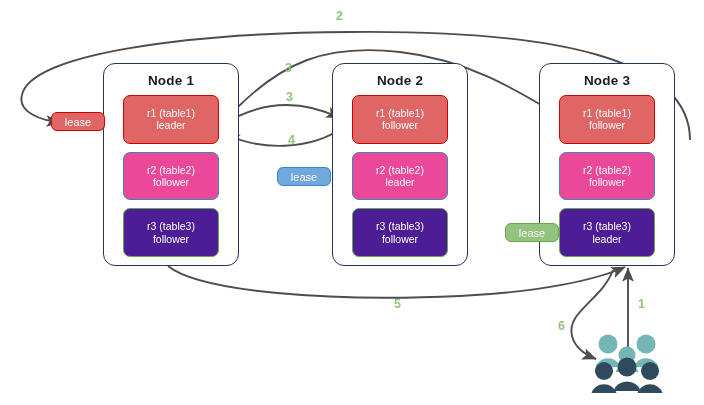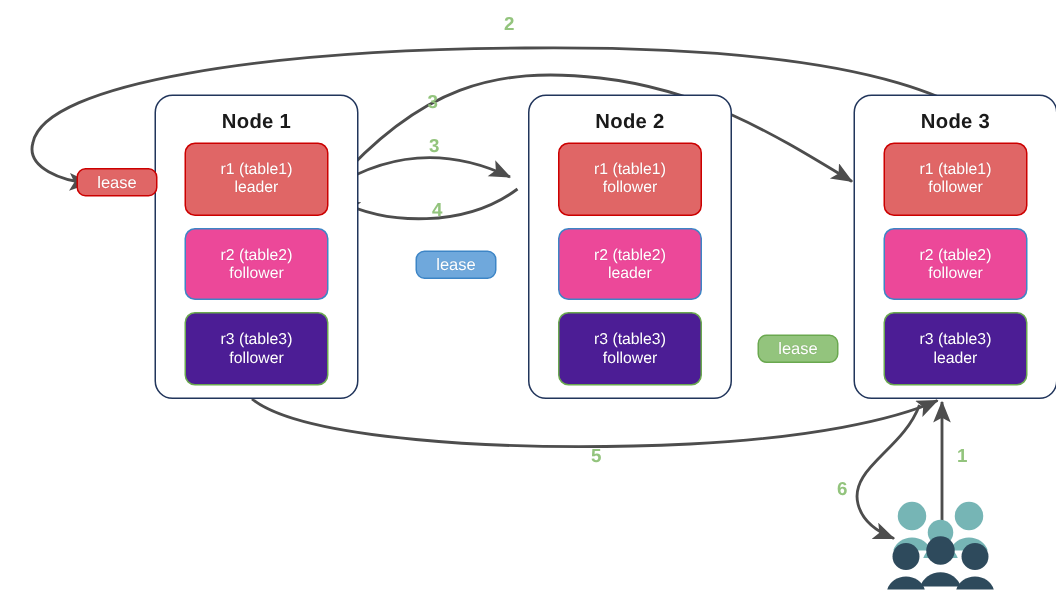--- a/index.html
+++ b/index.html
@@ -88,37 +88,37 @@
     <div class="replica r-blue">
       <span>r2 (table2)</span>
       <span>follower</span>
     </div>
     <div class="replica r-green">
       <span>r3 (table3)</span>
       <span>follower</span>
     </div>
   </div>
 
-  <div class="node-box" id="node-2" style="left:352px;top:63px;width:136px;height:203px;">
+  <div class="node-box" id="node-2" style="left:332px;top:63px;width:136px;height:203px;">
     <div class="node-title">Node 2</div>
     <div class="replica r-red">
       <span>r1 (table1)</span>
       <span>follower</span>
     </div>
     <div class="replica r-blue">
       <span>r2 (table2)</span>
       <span>leader</span>
     </div>
     <div class="replica r-green">
       <span>r3 (table3)</span>
       <span>follower</span>
     </div>
   </div>
 
-  <div class="node-box" id="node-3" style="left:569px;top:63px;width:136px;height:203px;text-align:right;">
+  <div class="node-box" id="node-3" style="left:539px;top:63px;width:136px;height:203px;text-align:right;">
     <div class="node-title">Node 3</div>
     <div class="replica r-red">
       <span>r1 (table1)</span>
       <span>follower</span>
     </div>
     <div class="replica r-blue">
       <span>r2 (table2)</span>
       <span>follower</span>
     </div>
     <div class="replica r-green">

